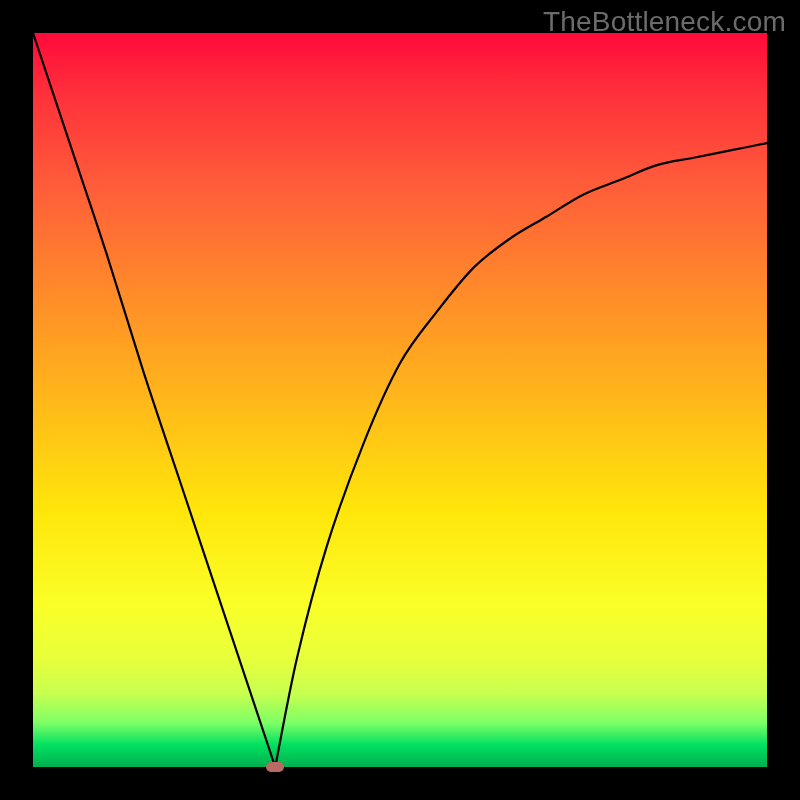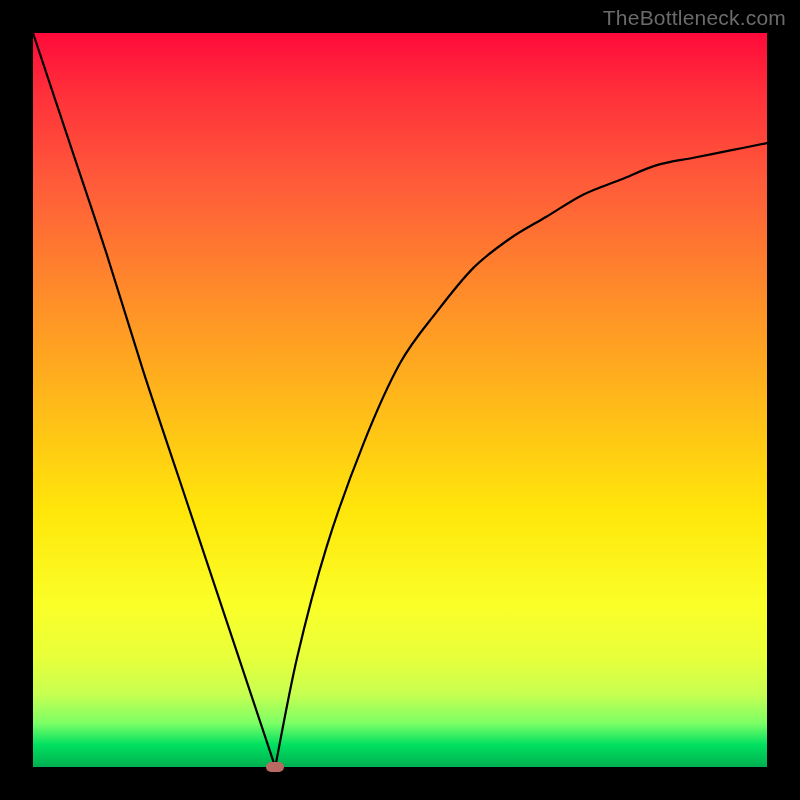--- a/index.html
+++ b/index.html
@@ -38,21 +38,21 @@
       #7dff66 94%,
       #00e060 97%,
       #00b050 100%
     );
   }
   .watermark {
     position: absolute;
     top: 6px;
     right: 14px;
     color: #6b6b6b;
-    font-size: 21px;
+    font-size: 28px;
     font-weight: 500;
     letter-spacing: 0.2px;
     font-family: Arial, Helvetica, sans-serif;
   }
   svg.curve {
     position: absolute;
     left: 0;
     top: 0;
     width: 734px;
     height: 734px;

